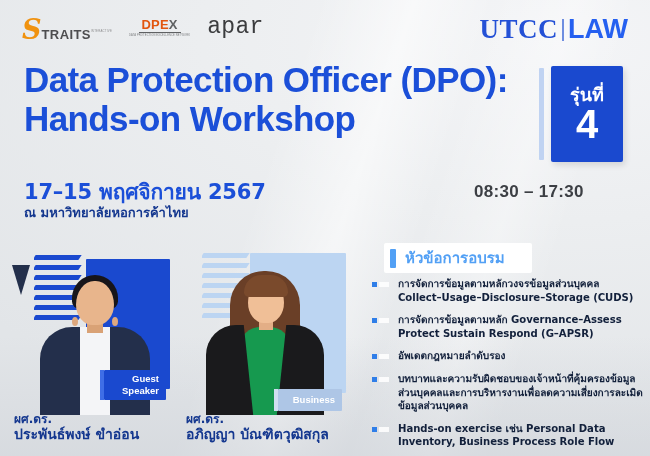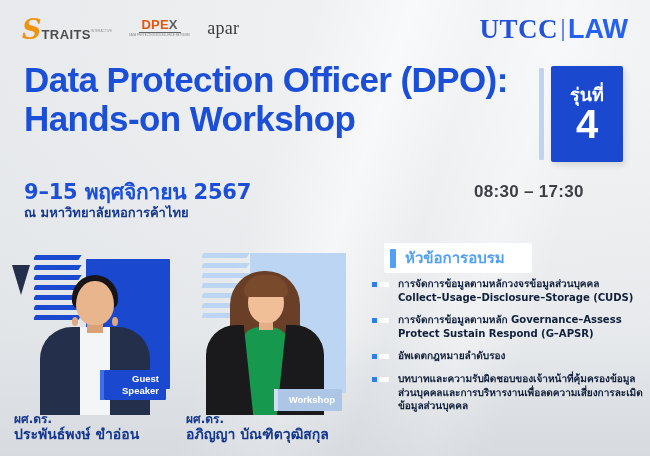--- a/index.html
+++ b/index.html
@@ -37,22 +37,22 @@
     font-size:13px;font-weight:700;color:#4d4d4f;letter-spacing:.4px;line-height:1;
     font-family:"Liberation Sans",sans-serif;
   }
   .straits-sub{font-size:2.8px;color:#8c8c8e;letter-spacing:.25px;line-height:1;margin-top:2px;}
   .logo-dpex{display:flex;flex-direction:column;align-items:center;}
   .dpex-word{font-size:13px;font-weight:700;color:#e2560f;letter-spacing:.2px;line-height:1;}
   .dpex-word .x{color:#5f6163;}
   .dpex-rule{width:42px;height:1.4px;background:#5f6163;margin-top:1.5px;}
   .dpex-sub{font-size:2.6px;color:#77797b;letter-spacing:.15px;line-height:1;margin-top:1.5px;}
   .logo-apar{
-    font-size:18px;color:#3b3c3e;letter-spacing:.3px;line-height:1;
-    font-family:Liberation Serif, serif;
+    font-size:23px;color:#3b3c3e;letter-spacing:.3px;line-height:1;
+    font-family:Liberation Mono, monospace;
   }
   .logo-utcc{
     position:absolute;right:22px;top:16px;display:flex;align-items:center;
     font-family:"Liberation Serif","DejaVu Serif",serif;font-size:27px;line-height:1;
     letter-spacing:.5px;
   }
   .utcc{color:#2451d6;font-weight:700;}
   .utcc-bar{width:2px;height:22px;background:#6f8ee0;margin:0 4px;}
   .law{color:#2560f0;font-weight:700;font-family:"Liberation Sans",sans-serif;letter-spacing:0;}
 
@@ -210,21 +210,21 @@
   </div>
 
   <div class="title">Data Protection Officer (DPO): Hands-on Workshop</div>
 
   <div class="badge-divider"></div>
   <div class="badge">
     <span class="badge-label">รุ่นที่</span>
     <span class="badge-num">4</span>
   </div>
 
-  <div class="date">9–15 พฤศจิกายน 2567</div>
+  <div class="date">17–15 พฤศจิกายน 2567</div>
   <div class="venue">ณ มหาวิทยาลัยหอการค้าไทย</div>
   <div class="time">08:30 – 17:30</div>
 
   <div class="topics-head">
     <span class="bar"></span>
     <span class="txt">หัวข้อการอบรม</span>
   </div>
 
   <div class="topics">
     <div class="topic">
@@ -247,20 +247,27 @@
           <span class="tail"></span>
         </span>
       <span class="topic-txt">อัพเดตกฎหมายลำดับรอง</span>
     </div>
     <div class="topic">
       <span class="marker">
           <span class="sq"></span>
           <span class="tail"></span>
         </span>
       <span class="topic-txt">บทบาทและความรับผิดชอบของเจ้าหน้าที่คุ้มครองข้อมูลส่วนบุคคลและการบริหารงานเพื่อลดความเสี่ยงการละเมิดข้อมูลส่วนบุคคล</span>
+    </div>
+    <div class="topic">
+      <span class="marker">
+          <span class="sq"></span>
+          <span class="tail"></span>
+        </span>
+      <span class="topic-txt">Hands-on exercise เช่น Personal Data Inventory, Business Process Role Flow</span>
     </div>
   </div>
 
   <div class="spk spk1">
     <div class="chev">
       <i style="top:2px"></i>
         <i style="top:12px"></i>
         <i style="top:22px"></i>
       <i style="top:32px"></i>
         <i style="top:42px"></i>
@@ -302,21 +309,21 @@
       <div class="w-fringe hair"></div>
     </div>
   </div>
 
   <div class="spk-badge guest">
     <span class="edge"></span>
     <span>Guest Speaker</span>
   </div>
   <div class="spk-badge plain">
     <span class="edge"></span>
-    <span>Workshop</span>
+    <span>Business</span>
   </div>
 
   <div class="spk-name name1">
     <span class="role">ผศ.ดร.</span>
     <span class="nm">ประพันธ์พงษ์ ขำอ่อน</span>
   </div>
   <div class="spk-name name2">
     <span class="role">ผศ.ดร.</span>
     <span class="nm">อภิญญา บัณฑิตวุฒิสกุล</span>
   </div>

